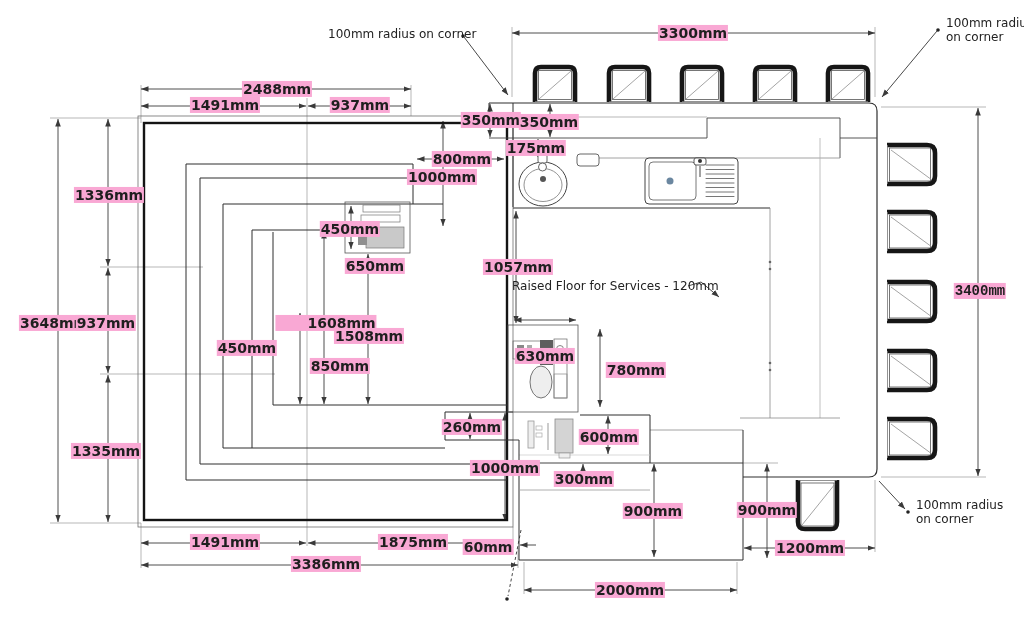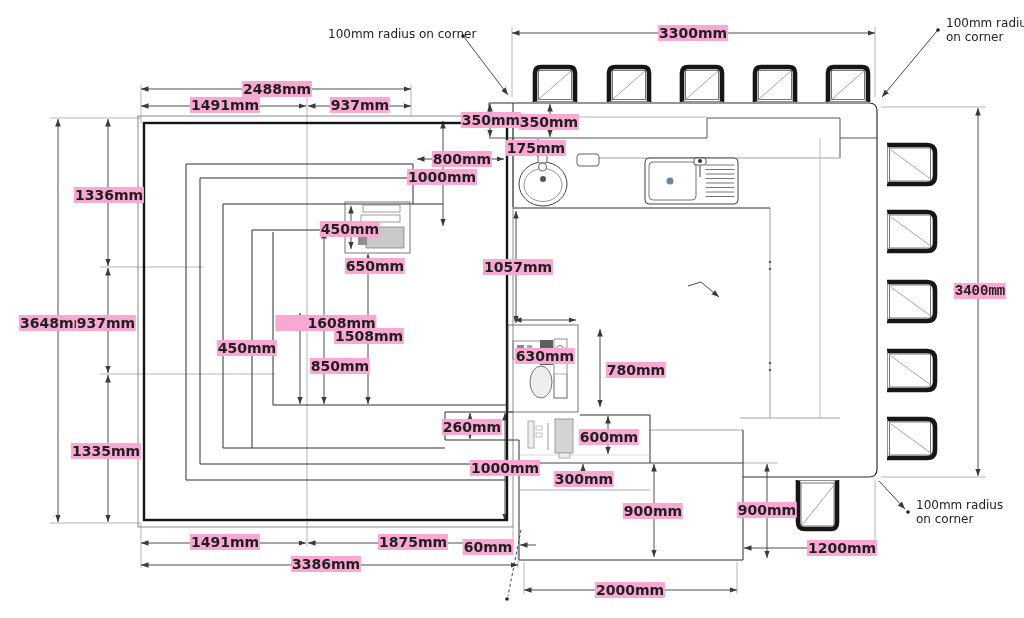--- a/index.html
+++ b/index.html
@@ -250,21 +250,21 @@
       <span class="dlabel" style="left: 693px; top: 33px;">3300mm</span>
       <span class="dlabel" style="left: 980px; top: 291px; font-family: Liberation Mono, monospace;">3400mm</span>
       <span class="dlabel" style="left: 545px; top: 320px; margin-top: 36px;">630mm</span>
       <span class="dlabel" style="left: 636px; top: 370px;">780mm</span>
       <span class="dlabel" style="left: 609px; top: 437px;">600mm</span>
       <span class="dlabel" style="left: 584px; top: 479px;">300mm</span>
       <span class="dlabel" style="left: 472px; top: 427px;">260mm</span>
       <span class="dlabel" style="left: 505px; top: 468px;">1000mm</span>
       <span class="dlabel" style="left: 653px; top: 511px;">900mm</span>
       <span class="dlabel" style="left: 767px; top: 510px;">900mm</span>
-      <span class="dlabel" style="left: 810px; top: 548px; margin-left: 32px;">1200mm</span>
+      <span class="dlabel" style="left: 810px; top: 548px;">1200mm</span>
       <span class="dlabel" style="left: 630px; top: 590px;">2000mm</span>
       <span class="dlabel" style="left: 225px; top: 542px;">1491mm</span>
       <span class="dlabel" style="left: 413px; top: 542px;">1875mm</span>
       <span class="dlabel" style="left: 488px; top: 547px;">60mm</span>
       <span class="dlabel" style="left: 326px; top: 564px;">3386mm</span>
       <span class="dlabel" style="left: 54px; top: 323px;">3648mm</span>
       <span class="dlabel" style="left: 106px; top: 323px;">937mm</span>
       <span class="dlabel" style="left: 109px; top: 195px;">1336mm</span>
       <span class="dlabel" style="left: 106px; top: 451px;">1335mm</span>
       <span class="dlabel" style="left: 247px; top: 348px;">450mm</span>
@@ -278,15 +278,16 @@
 <div class="ann" style="left:946px;top:16px">
   <div>100mm radius</div>
   <div>on corner</div>
 </div>
 
 <div class="ann" style="left:916px;top:498px">
   <div>100mm radius</div>
   <div>on corner</div>
 </div>
 
+<div class="ann" style="left:512px;top:279px">Raised Floor for Services - 120mm</div>
 
 
 </div>
 
 </body></html>

